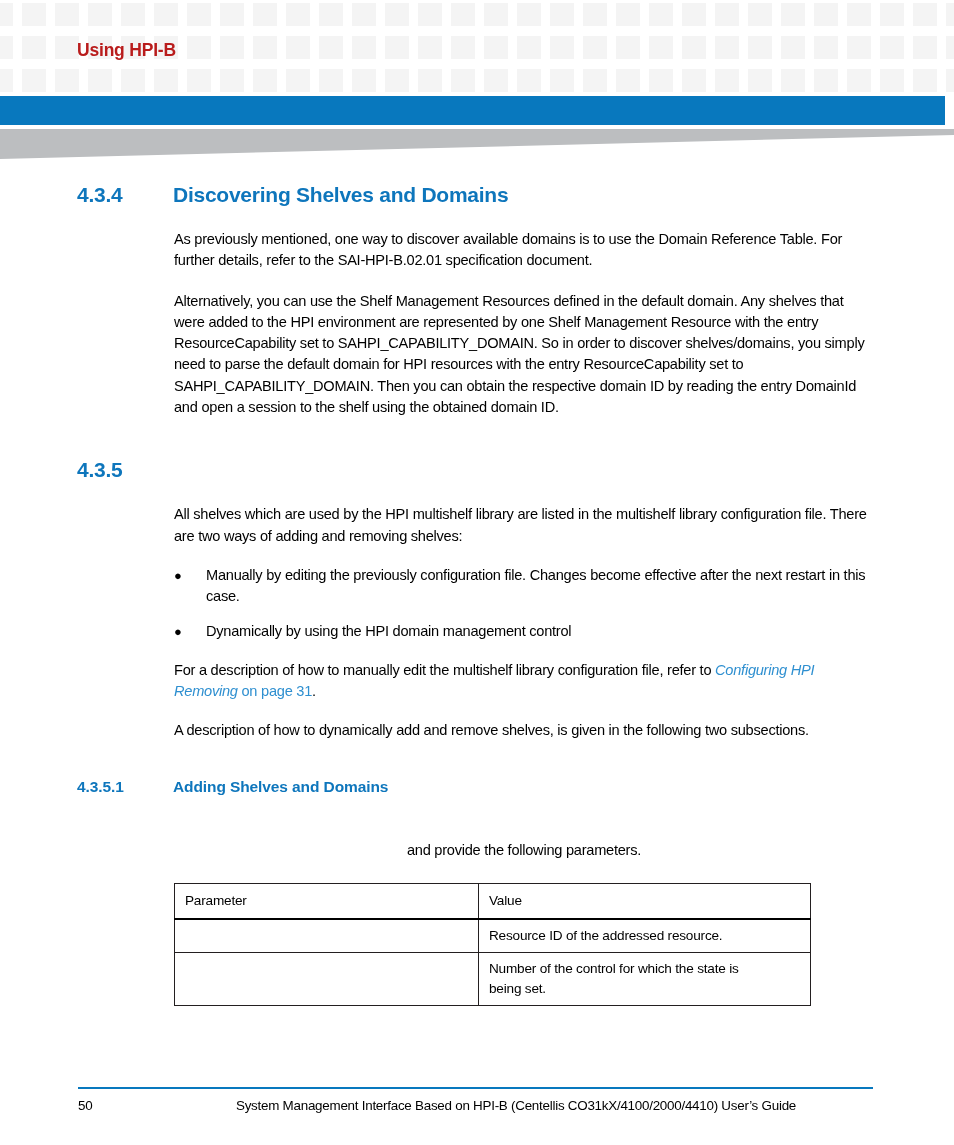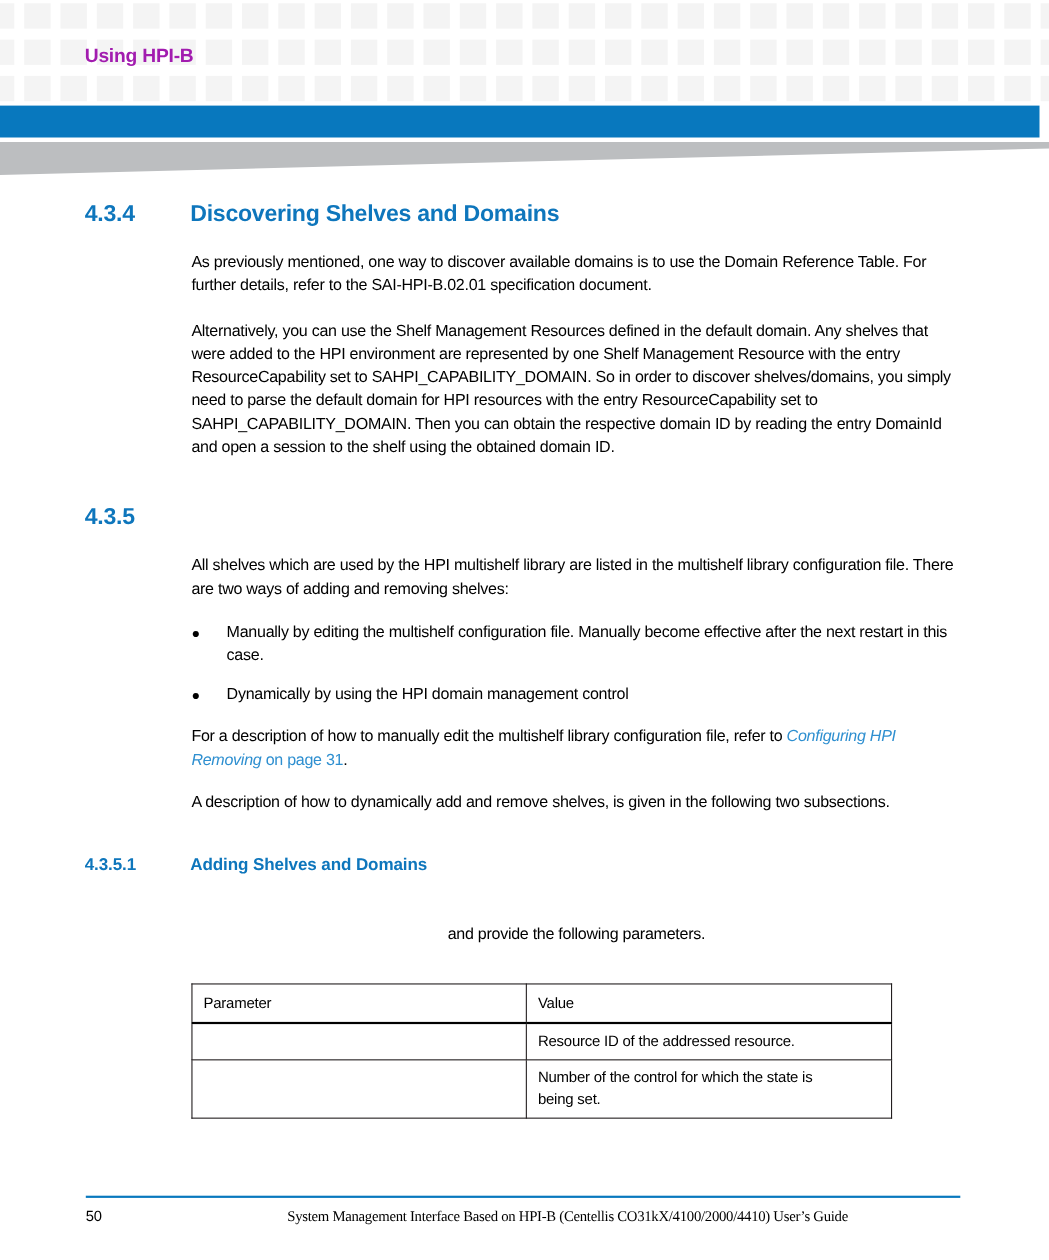--- a/index.html
+++ b/index.html
@@ -43,21 +43,21 @@
     width: 24px;
     height: 23px;
     background: #f4f4f4;
   }
   .header-title {
     position: absolute;
     left: 77px;
     top: 40px;
     font-size: 17.5px;
     font-weight: bold;
-    color: #a21caf;
+    color: #b91c1c;
     letter-spacing: -0.2px;
     z-index: 5;
     white-space: nowrap;
   }
   .header-blue-bar {
     position: absolute;
     left: 0;
     top: 96px;
     width: 945px;
     height: 29px;
@@ -202,21 +202,20 @@
     position: absolute;
     left: 0;
     top: 1098px;
     width: 954px;
     text-align: center;
     font-size: 13.4px;
     color: #000;
     letter-spacing: -0.25px;
     padding-left: 78px;
     box-sizing: border-box;
-    font-family: Liberation Serif, serif;
   }
 </style>
 </head>
 <body>
 
 <div class="page-header" style="background-image: none;">
   <div class="header-pattern" id="pattern-host">
       <div class="pat-sq" style="left: 22px; top: 3px; width: 24px; height: 23px; background: rgb(244, 244, 244);"></div>
       <div class="pat-sq" style="left: 55px; top: 3px; width: 24px; height: 23px; background: rgb(244, 244, 244);"></div>
       <div class="pat-sq" style="left: 88px; top: 3px; width: 24px; height: 23px; background: rgb(244, 244, 244);"></div>
@@ -329,40 +328,40 @@
   <p class="body-p" style="margin-top:19px;">Alternatively, you can use the Shelf Management Resources defined in the default domain. Any shelves that were added to the HPI environment are represented by one Shelf Management Resource with the entry ResourceCapability set to SAHPI_CAPABILITY_DOMAIN. So in order to discover shelves/domains, you simply need to parse the default domain for HPI resources with the entry ResourceCapability set to SAHPI_CAPABILITY_DOMAIN. Then you can obtain the respective domain ID by reading the entry DomainId and open a session to the shelf using the obtained domain ID.</p>
 
   <div class="h2" style="margin-top:40px;">
     <span class="num">4.3.5</span>
   </div>
 
   <p class="body-p" style="margin-top:22px;">All shelves which are used by the HPI multishelf library are listed in the multishelf library configuration file. There are two ways of adding and removing shelves:</p>
 
   <div class="bullet-row" style="margin-top:18px;">
     <span class="bullet-dot">●</span>
-    <span class="bullet-text">Manually by editing the multishelf configuration file. Manually become effective after the next restart in this case.</span>
+    <span class="bullet-text">Manually by editing the previously configuration file. Changes become effective after the next restart in this case.</span>
   </div>
 
   <div class="bullet-row" style="margin-top:13px;">
     <span class="bullet-dot">●</span>
     <span class="bullet-text">Dynamically by using the HPI domain management control</span>
   </div>
 
   <p class="body-p" style="margin-top:18px;"><span>For a description of how to manually edit the multishelf library configuration file, refer to </span><a class="xref-italic" href="#" style="text-decoration:none;">Configuring HPI Removing</a><span class="xref-plain"> on page 31</span><span>.</span></p>
 
   <p class="body-p" style="margin-top:18px;">A description of how to dynamically add and remove shelves, is given in the following two subsections.</p>
 
   <div class="h3" style="margin-top:36px;">
     <span class="num">4.3.5.1</span>
     <span>Adding Shelves and Domains</span>
   </div>
 
   <p class="body-p centered-cont">and provide the following parameters.</p>
 
-  <table class="param-table" style="margin-top:33px;">
+  <table class="param-table" style="margin-top:22px;">
     <tbody>
       <tr class="head-row">
         <td class="col-param">Parameter</td>
         <td>Value</td>
       </tr>
       <tr>
         <td class="col-param"></td>
         <td>Resource ID of the addressed resource.</td>
       </tr>
       <tr>

